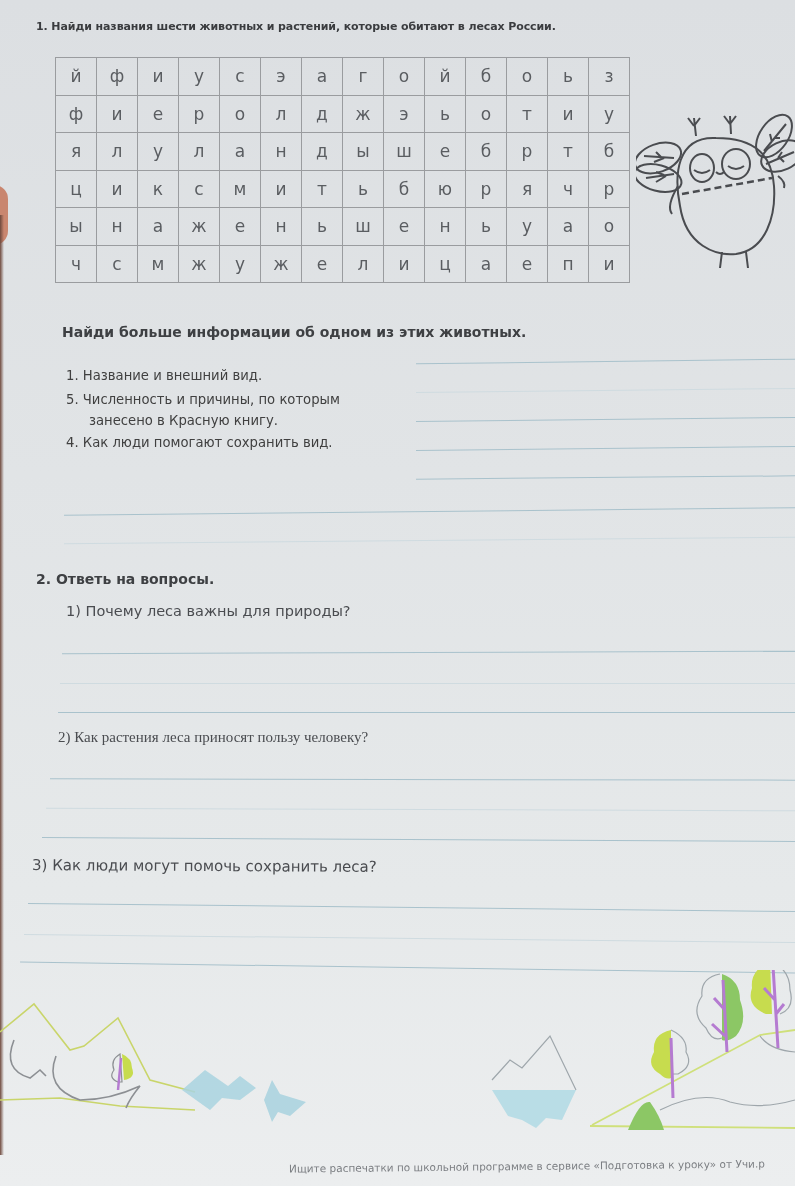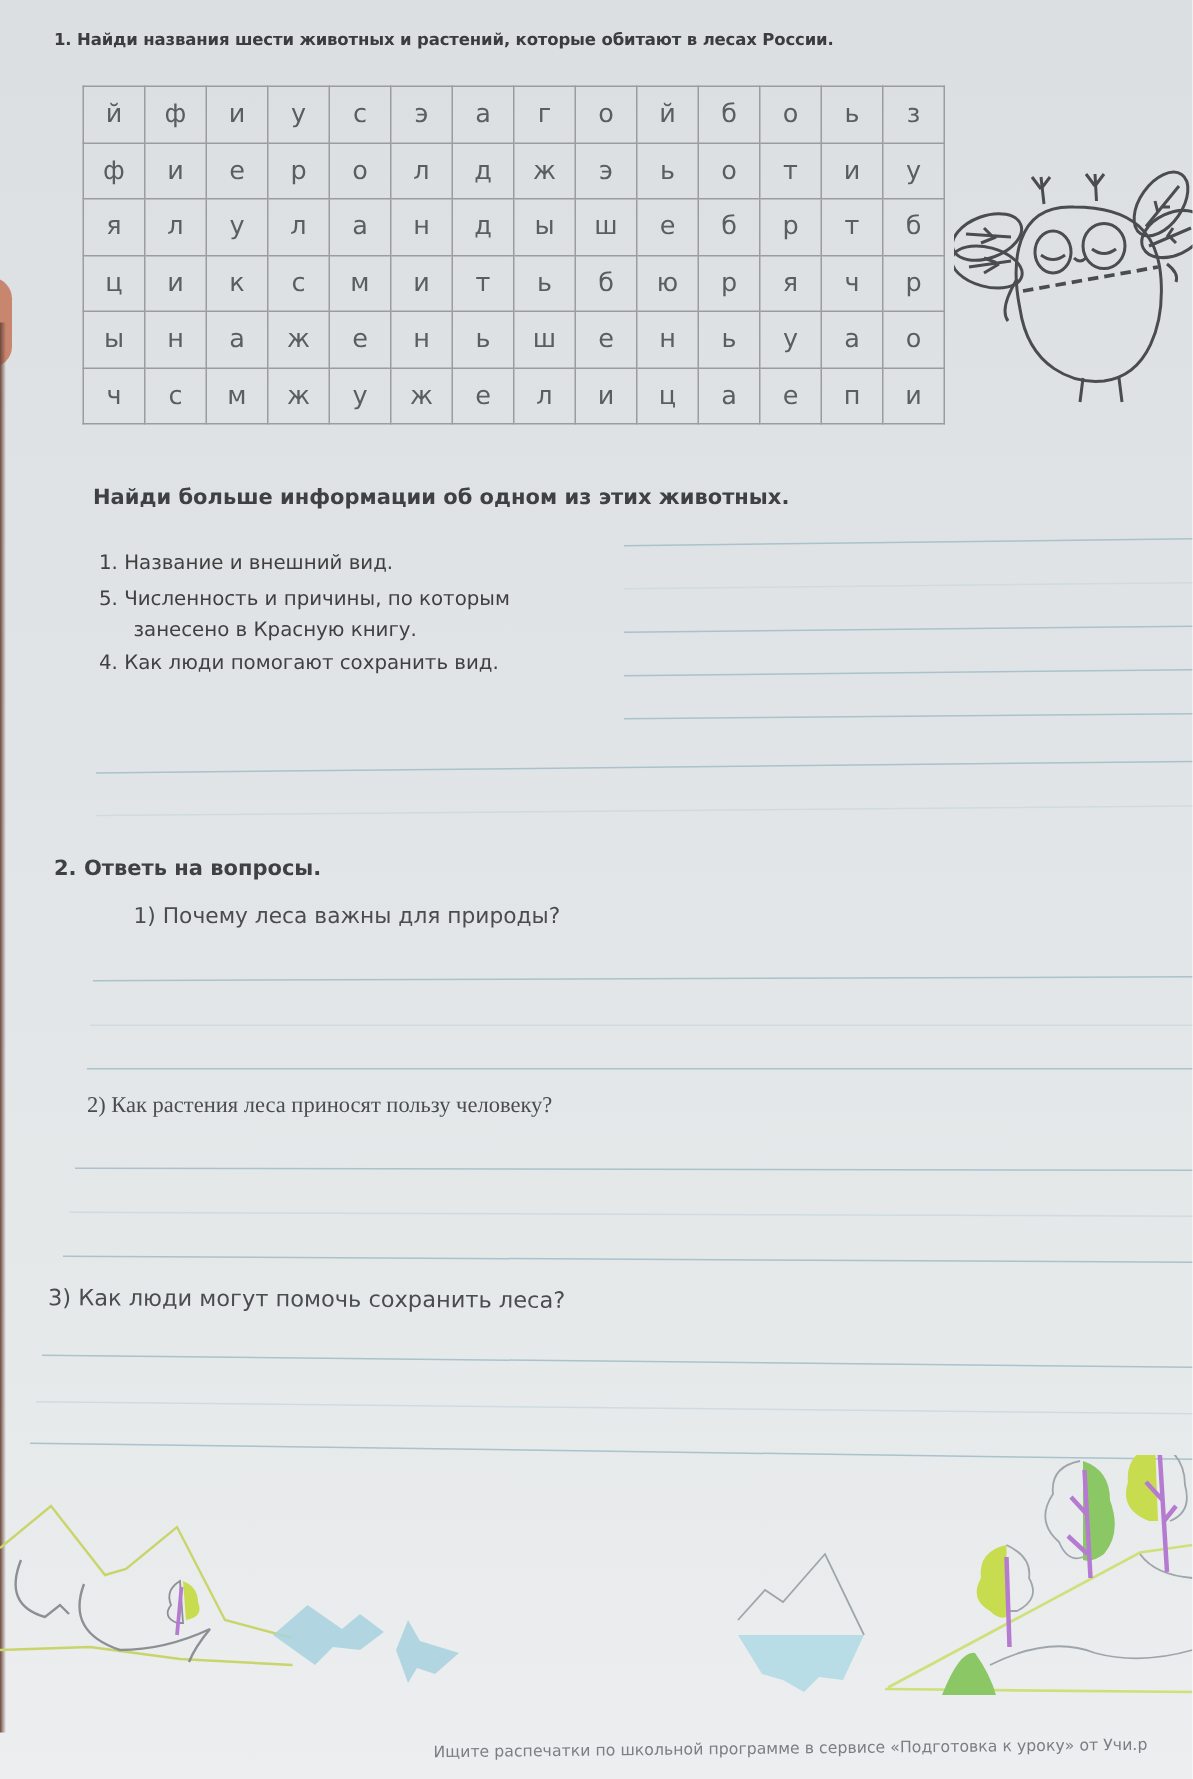--- a/index.html
+++ b/index.html
@@ -188,21 +188,21 @@
 <div class="line" style="left:416px;top:361px;width:379px;transform:rotate(-0.7deg)"></div>
 <div class="line faint" style="left:416px;top:390px;width:379px;transform:rotate(-0.6deg)"></div>
 <div class="line" style="left:416px;top:419px;width:379px;transform:rotate(-0.6deg)"></div>
 <div class="line" style="left:416px;top:448px;width:379px;transform:rotate(-0.6deg)"></div>
 <div class="line" style="left:416px;top:477px;width:379px;transform:rotate(-0.5deg)"></div>
 <div class="line" style="left:64px;top:511px;width:731px;transform:rotate(-0.6deg)"></div>
 <div class="line faint" style="left:64px;top:540px;width:731px;transform:rotate(-0.5deg)"></div>
 
 <div class="sec2">2. Ответь на вопросы.</div>
 
-<div class="q" style="left:66px;top:603px;margin-left:23px;">1) Почему леса важны для природы?</div>
+<div class="q" style="left:66px;top:603px;">1) Почему леса важны для природы?</div>
 <div class="line" style="left:62px;top:652px;width:733px;transform:rotate(-0.2deg)"></div>
 <div class="line faint" style="left:60px;top:683px;width:735px"></div>
 <div class="line" style="left:58px;top:712px;width:737px"></div>
 
 <div class="q" style="left:58px;top:729px;font-size:15px;font-family:Liberation Serif, serif;">2) Как растения леса приносят пользу человеку?</div>
 <div class="line" style="left:50px;top:779px;width:745px;transform:rotate(0.1deg)"></div>
 <div class="line faint" style="left:46px;top:809px;width:749px;transform:rotate(0.2deg)"></div>
 <div class="line" style="left:42px;top:839px;width:753px;transform:rotate(0.3deg)"></div>
 
 <div class="q" style="left:32px;top:857px;font-size:15px;transform:rotate(0.3deg);">3) Как люди могут помочь сохранить леса?</div>

